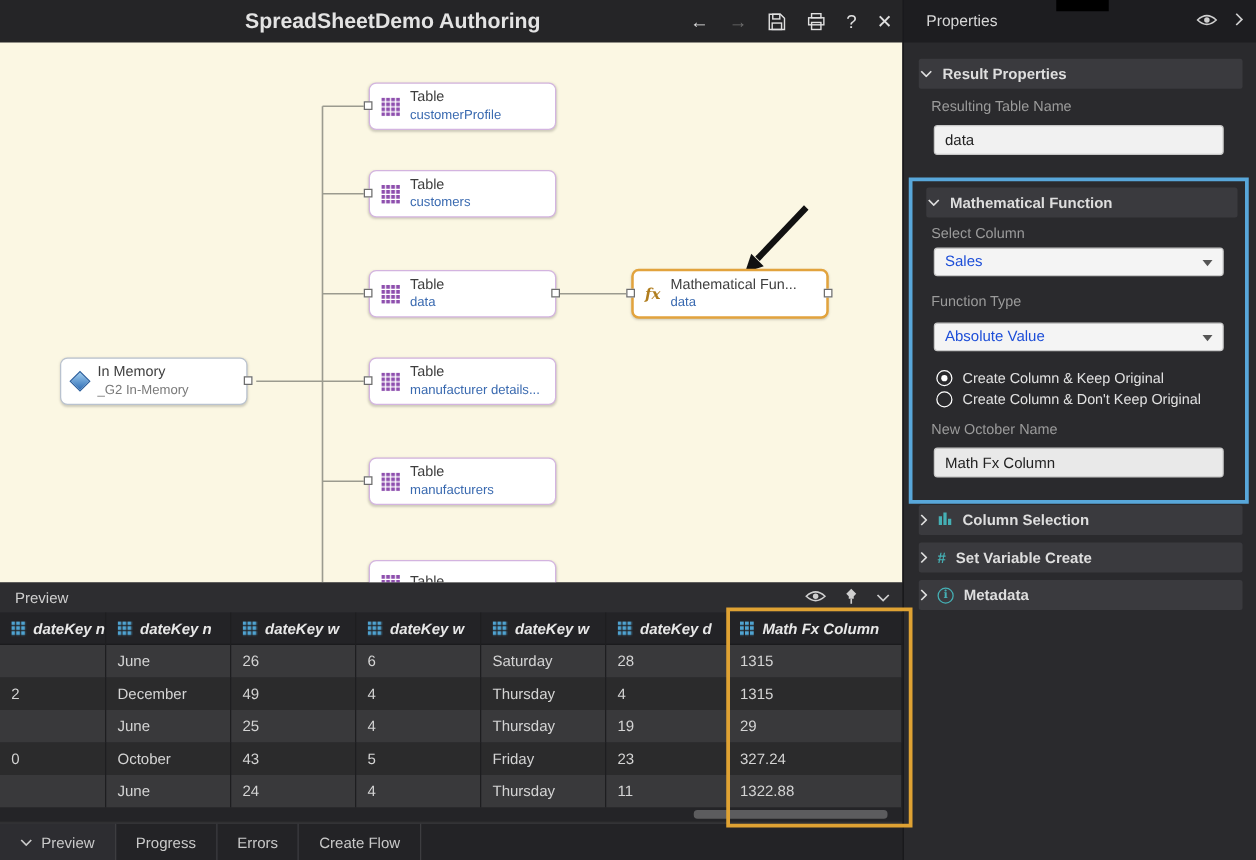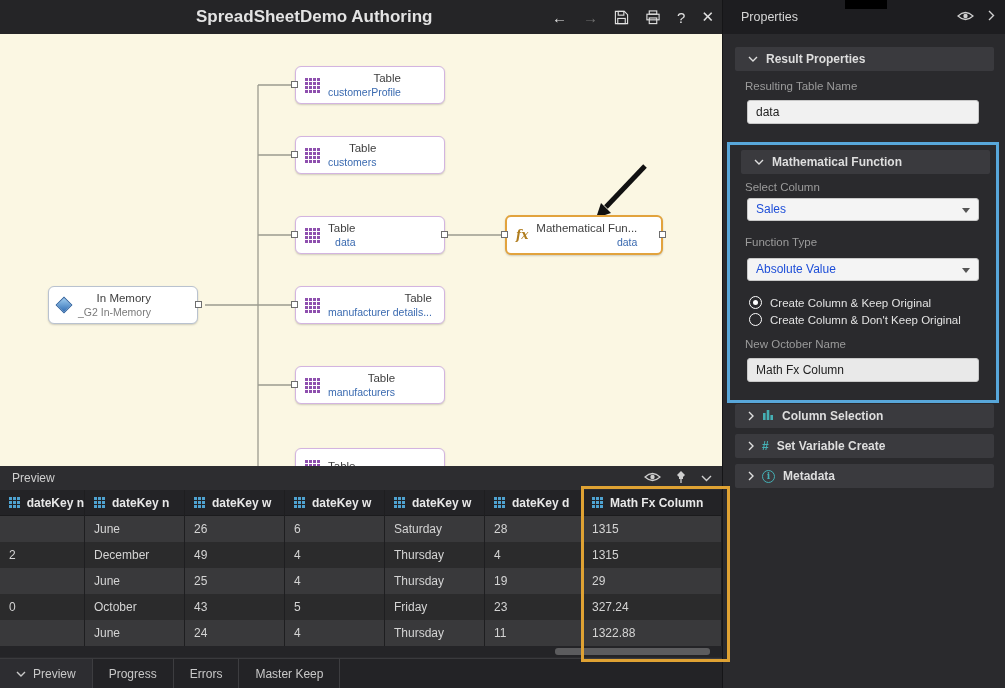--- a/index.html
+++ b/index.html
@@ -10,58 +10,58 @@
   
   .titlebar { position:absolute; left:0; top:0; width:722px; height:34px; background:#252527; display:flex; align-items:center; }
   .titlebar-title { position:absolute; left:196px; top:0; height:34px; line-height:34px; color:#e3e3e3; font-size:17px; font-weight:bold; }
   .titlebar-icons { position:absolute; right:8px; top:0; height:34px; display:flex; align-items:center; gap:16px; }
   .tb-ico { color:#e0e0e0; font-size:15px; cursor:pointer; display:flex; align-items:center; }
   .tb-ico.dim { color:#6f6f6f; }
 
   
   .canvas { position:absolute; left:0; top:34px; width:722px; height:432px; background:#FBF7E3; overflow:hidden; }
   .edges { position:absolute; left:0; top:0; }
-  .node { position:absolute; background:#fff; border:1px solid #d3b4e0; border-radius:6px; height:38px; width:150px; display:flex; align-items:center; padding-left:9px; gap:8px; box-shadow:0 1px 2px rgba(0,0,0,.18);text-align:right; }
+  .node { position:absolute; background:#fff; border:1px solid #d3b4e0; border-radius:6px; height:38px; width:150px; display:flex; align-items:center; padding-left:9px; gap:8px; box-shadow:0 1px 2px rgba(0,0,0,.18); }
   .node .tcol { display:flex; flex-direction:column; line-height:1.15; }
   .node .ntitle { font-size:11.5px; color:#3e3e3e; }
   .node .nsub { font-size:10.5px; color:#3a6ab0; }
   .node.inmem { border-color:#b9c2cf; }
   .node.inmem .nsub { color:#7a7a7a; }
   .node.math { width:158px; height:40px; border:2px solid #E2A33D; }
   .diamond { width:12px; height:12px; transform:rotate(45deg); background:linear-gradient(135deg,#9ecdf0,#2f6db5); border:1px solid #2a5f9e; flex:0 0 auto; }
   .fx { font-family:"DejaVu Serif",serif; font-style:italic; font-weight:bold; font-size:12px; color:#b07d1e; flex:0 0 auto; }
   .port { position:absolute; width:7px; height:7px; background:#fff; border:1px solid #6e6e6e; z-index:3; }
 
   
   .preview-head { position:absolute; left:0; top:466px; width:722px; height:24px; background:#2d2d30; display:flex; align-items:center; color:#cfcfcf; font-size:12px; }
   .preview-head .ph-title { margin-left:12px; }
   .ph-icons { position:absolute; right:10px; display:flex; gap:14px; align-items:center; }
   .ptable { position:absolute; left:0; top:490px; width:722px; }
   .prow { display:flex; height:26px; }
-  .phead-row { background:#232326; }
+  .phead-row { background:#232326;font-style:italic; }
   .prow:nth-child(even) { background:#39393b; }
   .prow:nth-child(odd) { background:#2b2b2c; }
   .prow.phead-row { background:#232326; border-bottom:1px solid #1b1b1d; }
   .cell { height:26px; display:flex; align-items:center; padding-left:9px; font-size:12px; color:#d4d4d4; border-right:1px solid #1e1e20; overflow:hidden; white-space:nowrap; }
   .hcell { color:#e8e8e8; font-weight:bold; gap:6px; }
   .c0{width:85px;} .c1{width:100px;} .c2{width:100px;} .c3{width:100px;} .c4{width:100px;} .c5{width:98px;} .c6{width:139px;}
   .hscroll { position:absolute; left:0; top:646px; width:722px; height:11px; background:#242427; }
   .hthumb { position:absolute; left:555px; top:2px; width:155px; height:7px; background:#5c5c5e; border-radius:3px; }
 
   
   .tabbar { position:absolute; left:0; top:658px; width:722px; height:30px; background:#232326; border-top:1px solid #3a3a3d; display:flex; }
   .tab { height:100%; display:flex; align-items:center; gap:7px; padding:0 16px; color:#c9c9c9; font-size:12px; border-right:1px solid #3d3d40; cursor:pointer; }
   .tab.active { background:#2d2d31; }
 
   
   .rpanel { position:absolute; left:722px; top:0; width:283px; height:688px; background:#2a2a2d; border-left:1px solid #151517; }
   .rhead { position:absolute; left:0; top:0; width:100%; height:34px; background:#1d1d20; display:flex; align-items:center; color:#d6d6d6; font-size:12.5px; }
   .rhead .rh-title { margin-left:18px; }
   .rh-icons { position:absolute; right:10px; display:flex; gap:14px; align-items:center; color:#cfcfcf; }
-  .secbar { position:absolute; left:12px; width:259px; height:24px; background:#3a3a3e; border-radius:2px; display:flex; align-items:center; gap:8px; padding-left:13px; color:#dedede; font-size:12px; font-weight:bold; cursor:pointer; }
+  .secbar { position:absolute; left:12px; width:259px; height:24px; background:#3a3a3e; border-radius:2px; display:flex; align-items:center; gap:8px; padding-left:1px; color:#dedede; font-size:12px; font-weight:bold; cursor:pointer; }
   .plabel { position:absolute; left:22px; color:#9b9b9b; font-size:11.5px; }
   .pinput { position:absolute; left:24px; width:232px; height:24px; background:#f1f1f1; border:1px solid #c8c8c8; border-radius:3px; color:#222; font-size:12px; line-height:22px; padding-left:8px; }
   .pselect { position:absolute; left:24px; width:232px; height:23px; background:#f4f4f4; border:1px solid #c8c8c8; border-radius:3px; color:#1d4ed8; font-size:12px; line-height:21px; padding-left:8px; cursor:pointer; }
   .caret { position:absolute; right:8px; top:9px; width:0; height:0; border-left:4px solid transparent; border-right:4px solid transparent; border-top:5px solid #555; }
   .radio-row { position:absolute; left:26px; display:flex; align-items:center; gap:8px; cursor:pointer; }
   .radio { width:13px; height:13px; border:1.5px solid #fff; border-radius:50%; flex:0 0 auto; }
   .radio.sel::after { content:""; display:block; width:5px; height:5px; margin:2.5px auto; background:#fff; border-radius:50%; }
   .radio-lab { color:#e2e2e2; font-size:11.5px; }
   .chev { display:flex; align-items:center; }
   .teal { color:#45b0b5; font-size:12px; font-weight:bold; }
@@ -343,21 +343,21 @@
       </span>
       <span>Preview</span>
     </div>
     <div class="tab">
         <span>Progress</span>
       </div>
     <div class="tab">
         <span>Errors</span>
       </div>
     <div class="tab">
-        <span>Master Keep</span>
+        <span>Create Flow</span>
       </div>
   </div>
 
   <div class="rpanel">
     <div class="rhead">
       <span class="rh-title">Properties</span>
       <span class="rh-icons">
         <span>
           <svg width="17" height="12" viewBox="0 0 17 12">
               <path d="M1 6 Q8.5 -1 16 6 Q8.5 13 1 6 Z" fill="none" stroke="#cfcfcf" stroke-width="1.2"></path>

